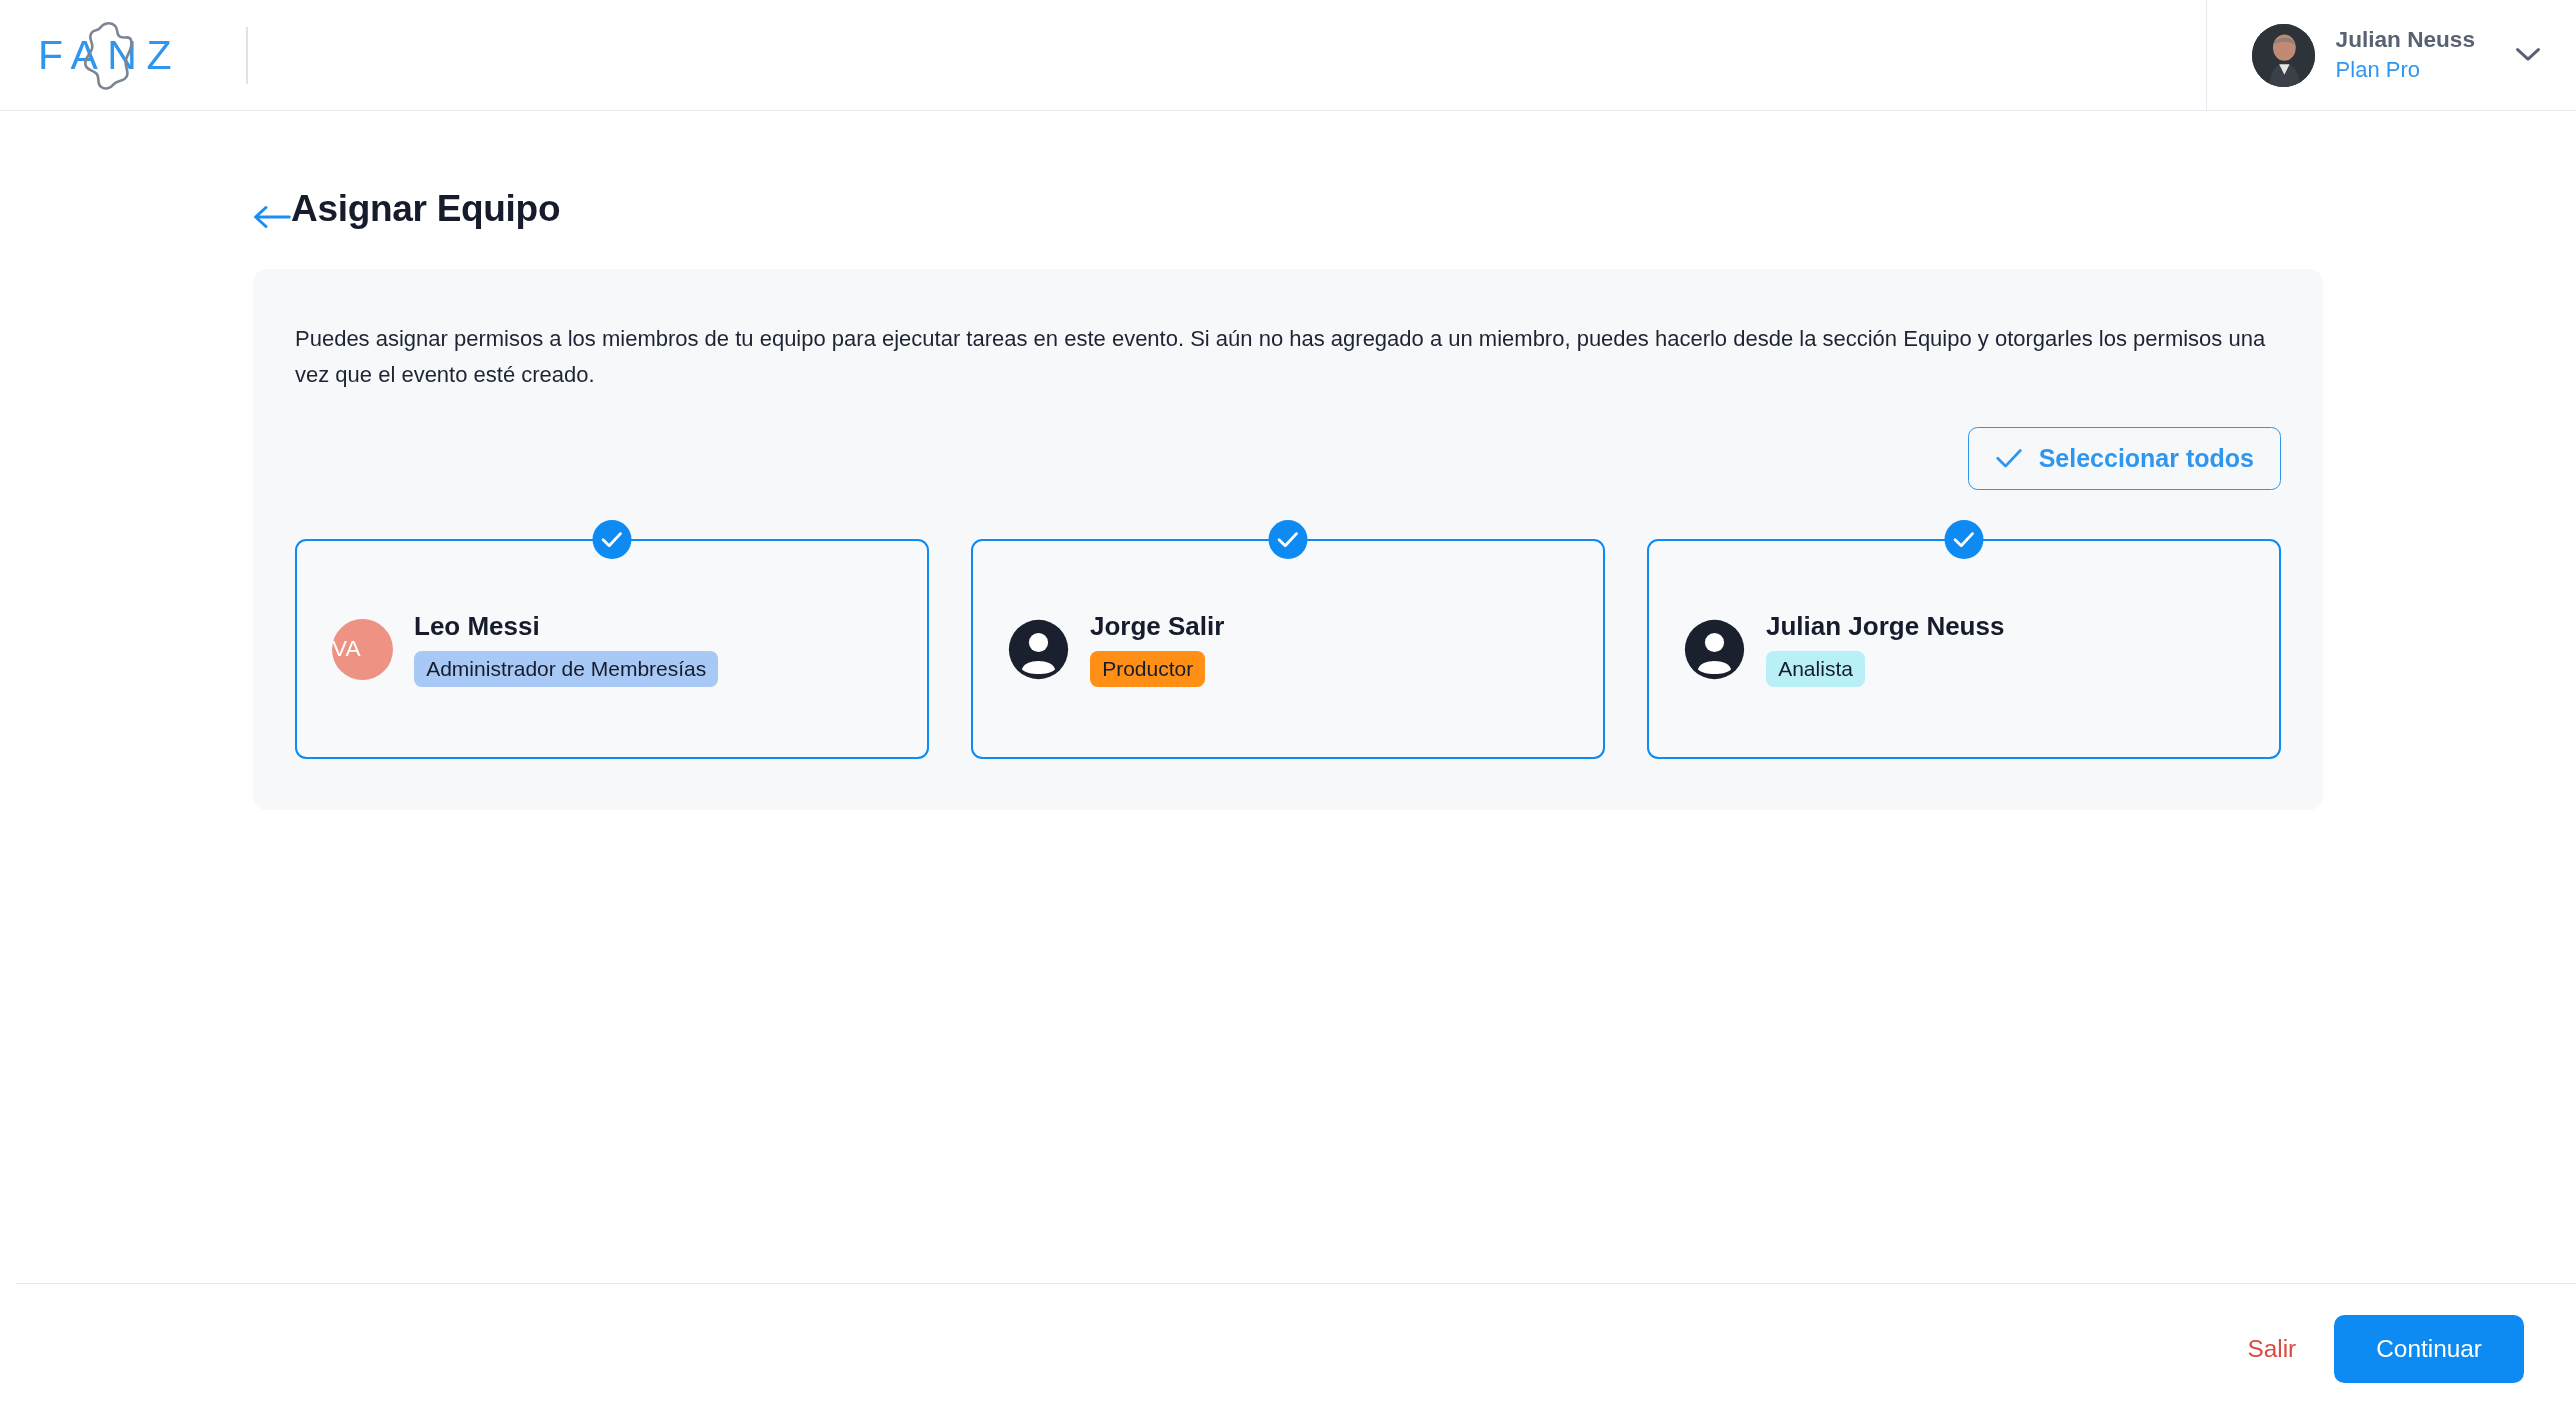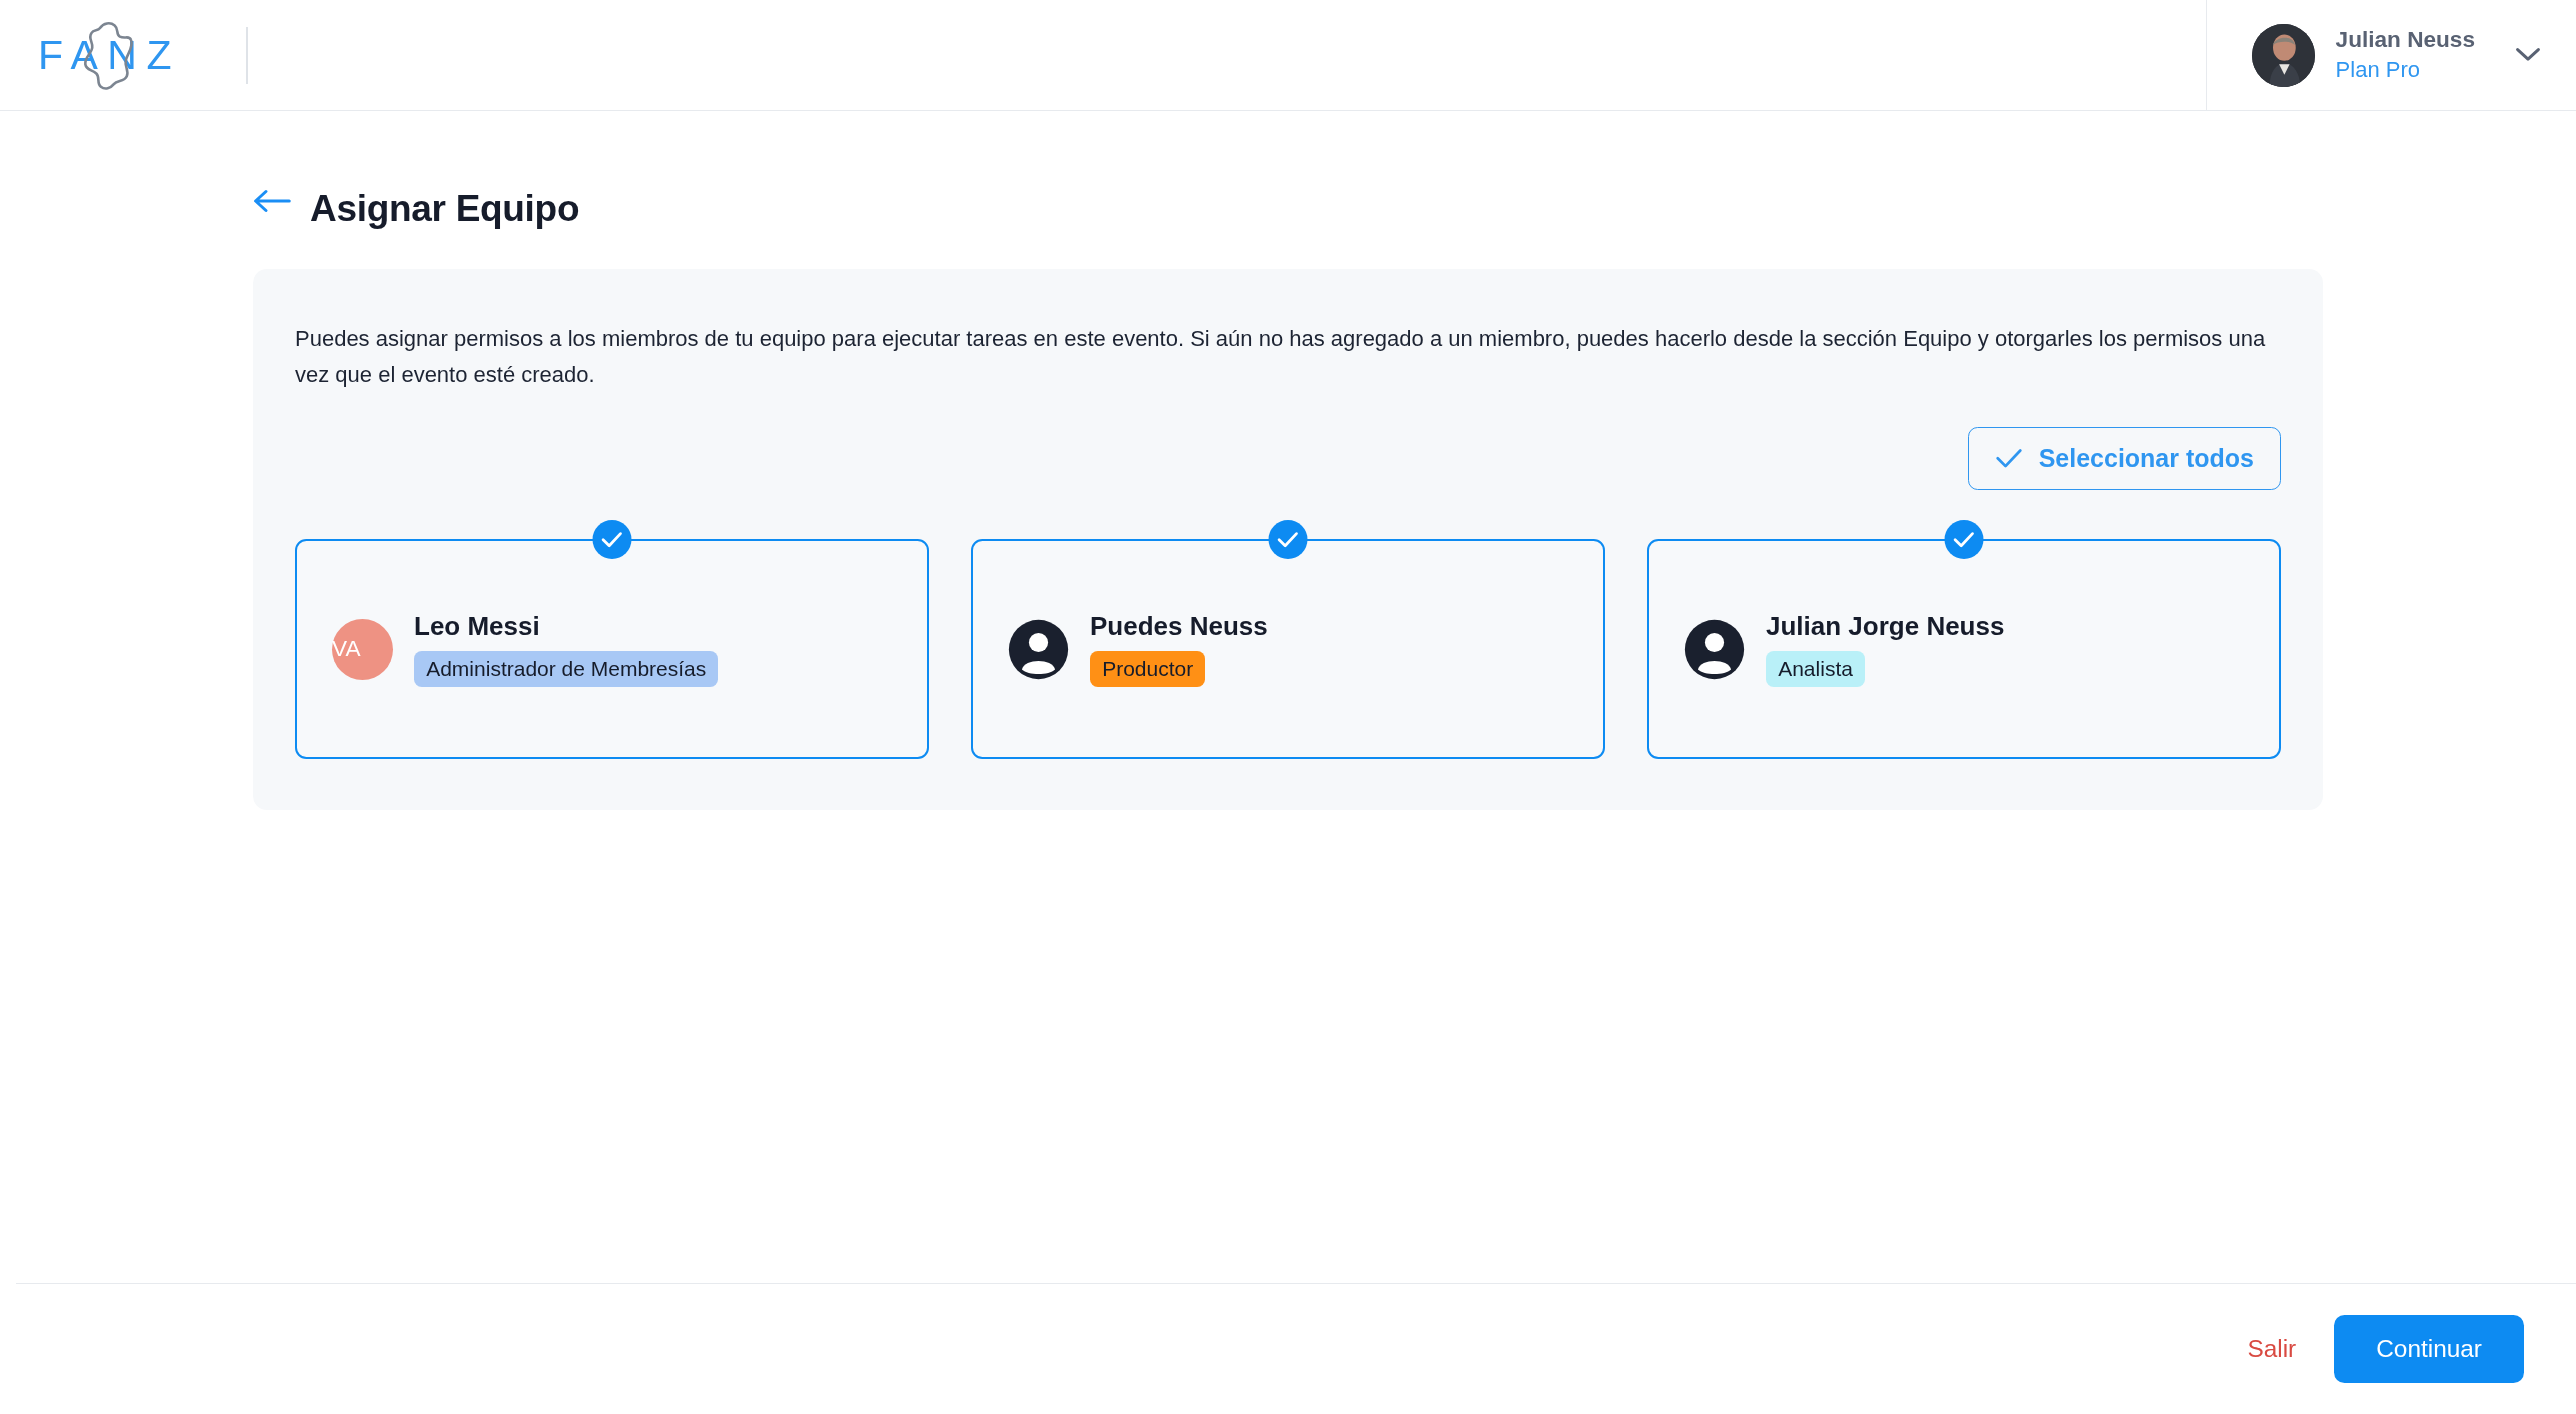--- a/index.html
+++ b/index.html
@@ -89,22 +89,21 @@
   .chev {
     margin-left: 19px;
     color: #596273;
     display: flex;
     align-items: center;
   }
 
   
   .page-head {
     display: flex;
-    align-items: flex-start;
-    gap: 19px;
+    align-items: flex-end;
     padding: 77px 0 0 253px;
   }
   .back-arrow { display: flex; align-items: center; cursor: pointer; }
   .page-title {
     font-size: 37px;
     font-weight: bold;
     color: #161c2b;
     letter-spacing: -0.3px;
   }
 
@@ -357,21 +356,21 @@
           </svg>
         </div>
         <div class="av icon">
           <svg width="61" height="61" viewBox="0 0 70 70">
             <circle cx="35" cy="35" r="34" fill="#1a202e"></circle>
             <circle cx="35" cy="27" r="11" fill="#ffffff"></circle>
             <path d="M16 58 C19 45, 51 45, 54 58 C47 65, 23 65, 16 58 Z" fill="#ffffff"></path>
           </svg>
         </div>
         <div class="card-body">
-          <div class="member-name">Puedes Neuss</div>
+          <div class="member-name">Jorge Salir</div>
           <div class="role-badge" style="background: rgb(255, 144, 21);">Productor</div>
         </div>
       </div>
       <div class="member-card">
         <div class="check-badge">
           <svg width="22.6" height="17.4" viewBox="0 0 26 20">
             <path d="M3 10 L10 17 L23 3" fill="none" stroke="#ffffff" stroke-width="3.2" stroke-linecap="round" stroke-linejoin="round"></path>
           </svg>
         </div>
         <div class="av icon">

